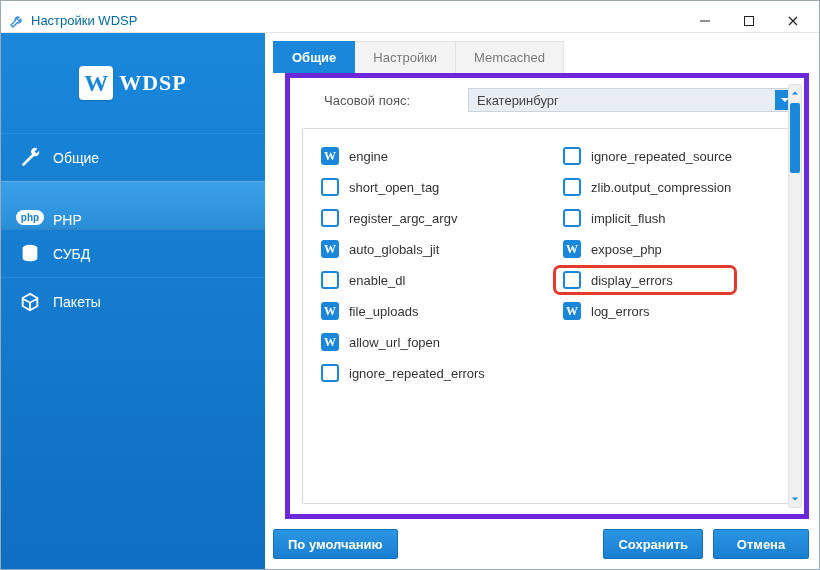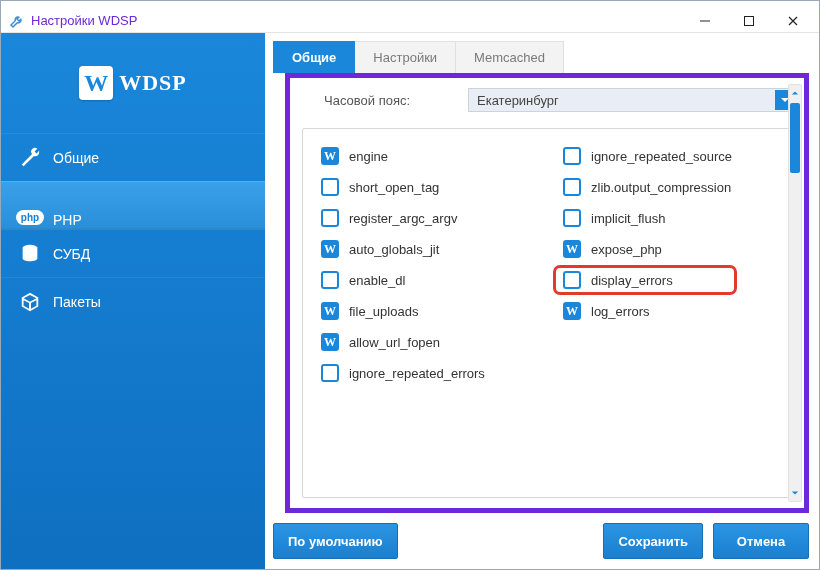--- a/index.html
+++ b/index.html
@@ -22,21 +22,21 @@
     display: flex;
     flex-direction: column;
   }
   .titlebar {
     height: 32px;
     background: #fff;
     border-bottom: 1px solid #e5e5e5;
     display: flex;
     align-items: center;
     padding: 8px 4px 0 8px;
-    color: #6d28d9;
+    color: #0369a1;
   }
   .titlebar .wrench {
     width: 16px; height: 16px; margin-right: 6px;
     color: #3b8fd6;
   }
   .titlebar .title { flex: 0 0 auto; }
   .titlebar .spacer { flex: 1; }
   .win-btn {
     width: 44px; height: 30px;
     display: flex; align-items: center; justify-content: center;
@@ -169,21 +169,21 @@
   .scrollbar .arrow svg { width:8px; height:8px; fill:#1b87da; }
   .scrollbar .thumb {
     width: 10px; background: #1b87da; border-radius: 2px;
     margin-top: 2px;
   }
   .footer {
     display: flex; gap: 10px; padding: 10px 0 0 8px;
   }
   .footer .sp { flex: 1; }
   .btn {
-    min-width: 96px; height: 36px;
+    min-width: 96px; height: 30px;
     background: linear-gradient(#2b95e3, #1a7fd0);
     color: #fff; border: 1px solid #156fb8; border-radius: 2px;
     display:flex; align-items:center; justify-content:center;
     font-weight: bold; font-size: 13px; padding: 0 14px;
     cursor: pointer;
   }
 </style>
 </head>
 <body>
 

